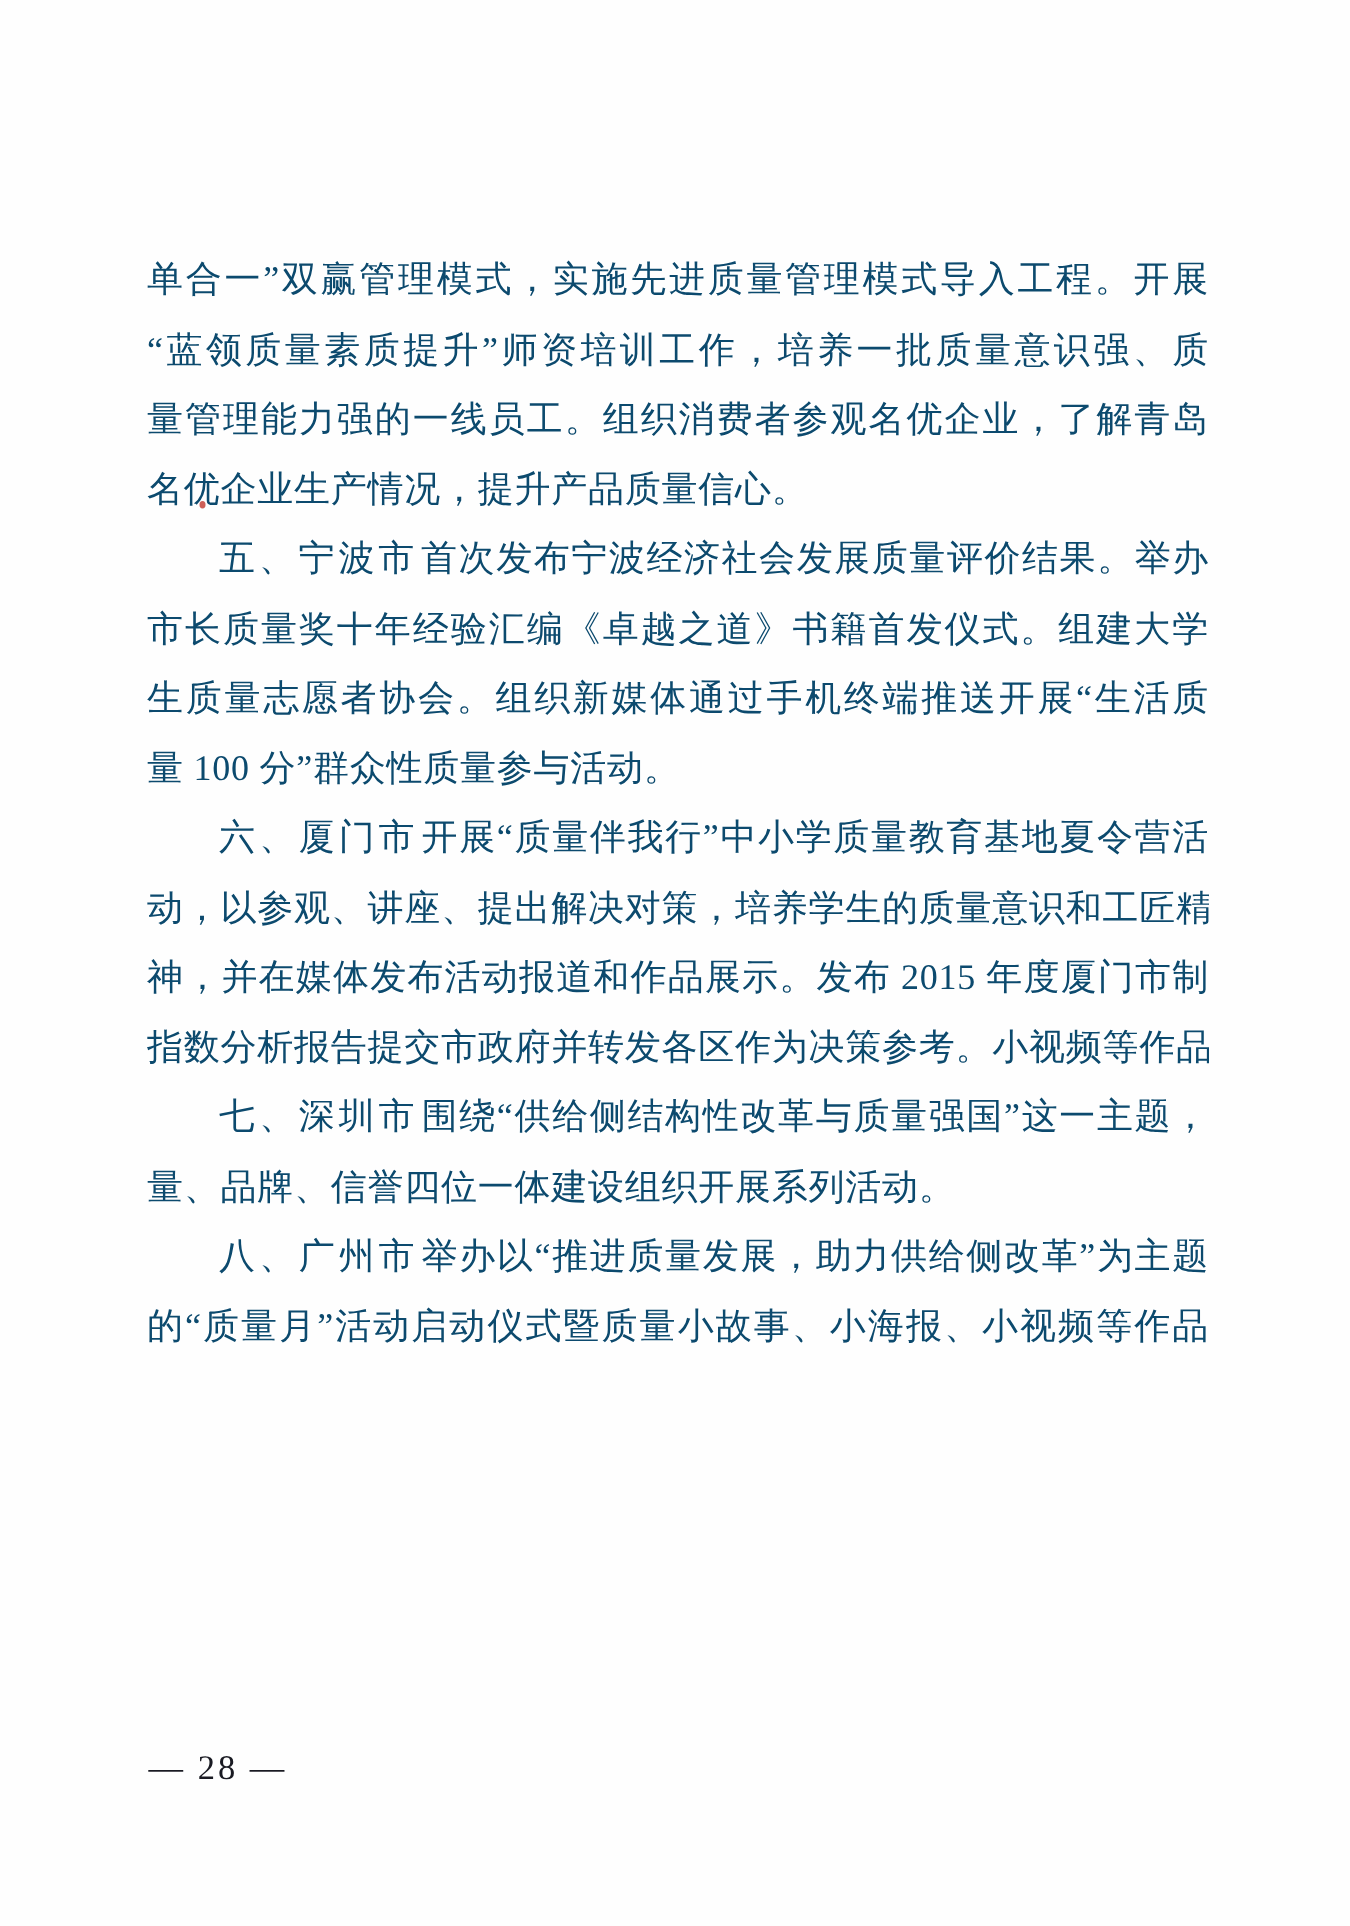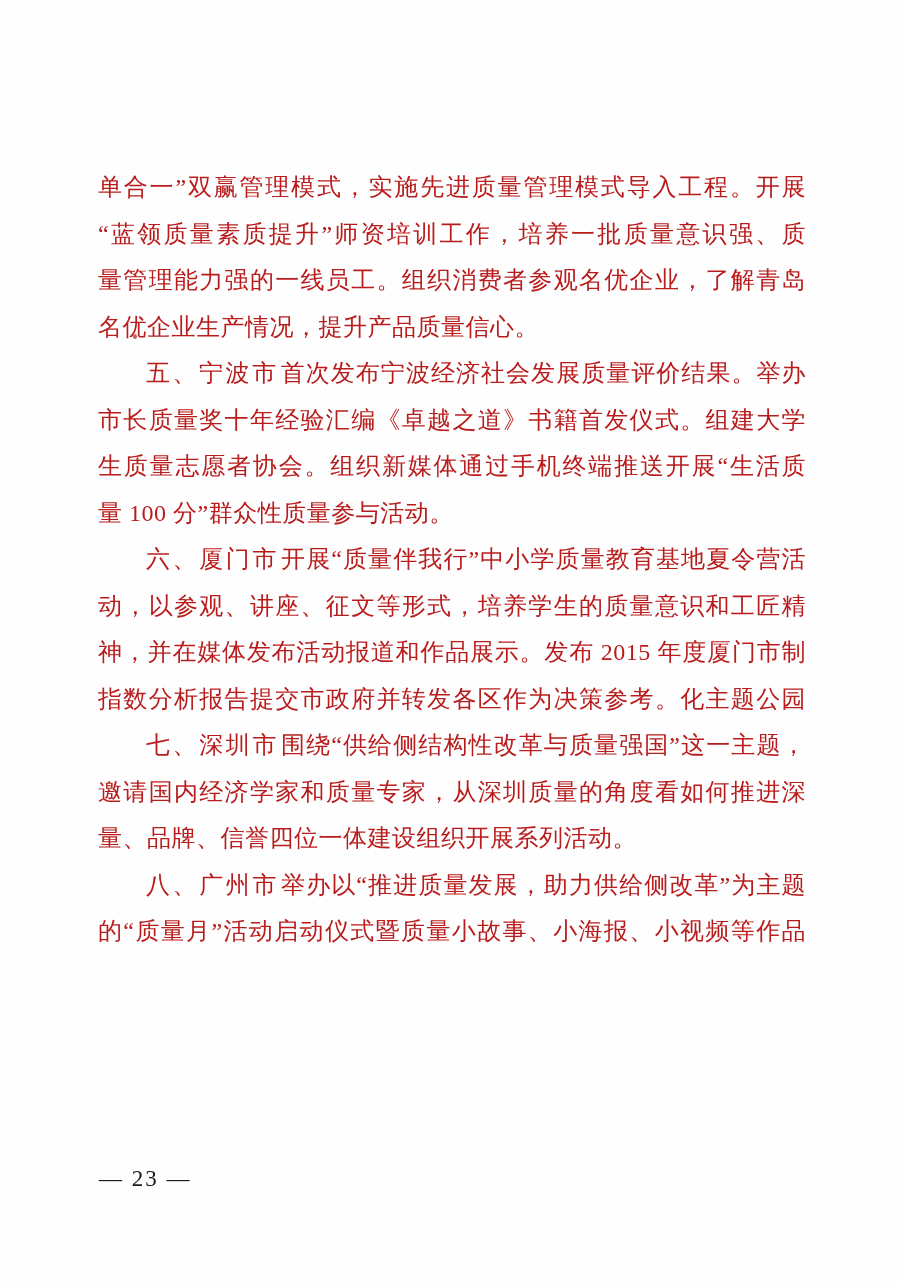--- a/index.html
+++ b/index.html
@@ -13,21 +13,21 @@
     height: 1284px;
     margin: 0 auto;
     background: #fefefe;
     overflow: hidden;
   }
   .doc-body {
     position: absolute;
     left: 98px;
     top: 164px;
     width: 708px;
-    color: #b91c1c;
+    color: #0c4a6e;
     font-family: "Liberation Serif", "DejaVu Serif", serif;
     font-size: 24px;
   }
   .line {
     height: 46.5px;
     line-height: 46.5px;
     text-align: justify;
     text-align-last: justify;
     text-justify: inter-character;
     overflow: hidden;
@@ -75,23 +75,22 @@
   <div class="doc-body">
       <div class="line"><span>单合一”双赢管理模式，实施先进质量管理模式导入工程。开展</span></div>
       <div class="line"><span>“蓝领质量素质提升”师资培训工作，培养一批质量意识强、质</span></div>
       <div class="line"><span>量管理能力强的一线员工。组织消费者参观名优企业，了解青岛</span></div>
       <div class="line end"><span>名优企业生产情况，提升产品质量信心。</span></div>
       <div class="line indent"><span class="head">五、宁波市</span><span>首次发布宁波经济社会发展质量评价结果。举办</span></div>
       <div class="line"><span>市长质量奖十年经验汇编《卓越之道》书籍首发仪式。组建大学</span></div>
       <div class="line"><span>生质量志愿者协会。组织新媒体通过手机终端推送开展“生活质</span></div>
       <div class="line end"><span>量 100 分”群众性质量参与活动。</span></div>
       <div class="line indent"><span class="head">六、厦门市</span><span>开展“质量伴我行”中小学质量教育基地夏令营活</span></div>
-      <div class="line"><span>动，以参观、讲座、征文等形式，培养学生的质量意识和工匠精</span></div>
+      <div class="line"><span>动，以参观、讲座、提出解决对策，培养学生的质量意识和工匠精</span></div>
       <div class="line"><span>神，并在媒体发布活动报道和作品展示。发布 2015 年度厦门市制</span></div>
-      <div class="line"><span>指数分析报告提交市政府并转发各区作为决策参考。化主题公园</span></div>
+      <div class="line"><span>指数分析报告提交市政府并转发各区作为决策参考。小视频等作品</span></div>
       <div class="line indent"><span class="head">七、深圳市</span><span>围绕“供给侧结构性改革与质量强国”这一主题，</span></div>
-      <div class="line"><span>邀请国内经济学家和质量专家，从深圳质量的角度看如何推进深</span></div>
       <div class="line end"><span>量、品牌、信誉四位一体建设组织开展系列活动。</span></div>
       <div class="line indent"><span class="head">八、广州市</span><span>举办以“推进质量发展，助力供给侧改革”为主题</span></div>
       <div class="line"><span>的“质量月”活动启动仪式暨质量小故事、小海报、小视频等作品</span></div>
     </div>
-  <div class="footer">— 23 —</div>
+  <div class="footer">— 28 —</div>
 </div>
 
 </body></html>

